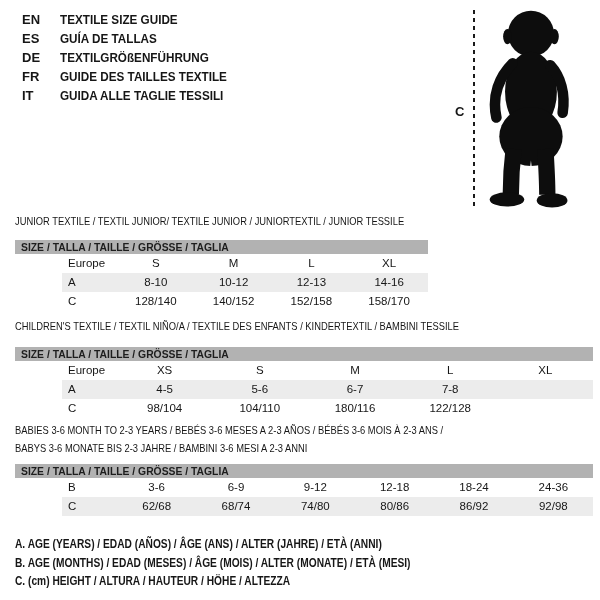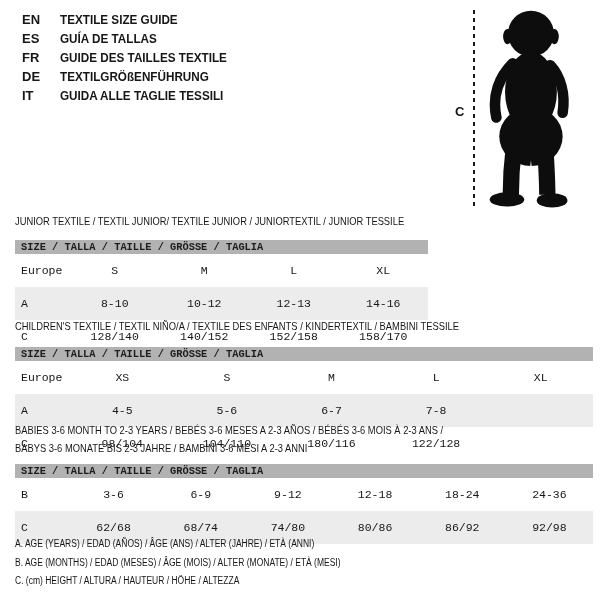--- a/index.html
+++ b/index.html
@@ -22,56 +22,56 @@
     background:repeating-linear-gradient(to bottom,#1a1a1a 0 4px,transparent 4px 8px);
   }
   .c-label{position:absolute;left:455px;top:104px;font-size:13px;font-weight:bold;}
   .baby{position:absolute;left:482px;top:8px;width:96px;height:200px;}
 
   
   .sec-title{position:absolute;font-size:11px;font-weight:normal;width:max-content;}
   .pre{white-space:pre-line;line-height:18px;}
 
   
-  .tbl{position:absolute;font-family:Liberation Mono, monospace;}
+  .tbl{position:absolute;}
   .band{height:14px;line-height:14px;background:#b2b2b2;padding-left:6px;
         font-size:11.5px;font-weight:600;color:#1d1d1d;}
-  .trow{display:grid;height:33px;line-height:15.5px;font-size:11.5px;align-items:center;}
+  .trow{display:grid;height:19px;line-height:15.5px;font-size:11.5px;align-items:center;margin-left:47px;}
   .cols4{grid-template-columns:55px repeat(4,1fr);}
   .cols5{grid-template-columns:55px repeat(5,1fr);}
   .cols6{grid-template-columns:55px repeat(6,1fr);}
   .shaded{background:#ececec;}
   .rl{padding-left:6px;text-align:left;}
   .tc{text-align:center;}
 
   
   .footnotes{position:absolute;left:15px;top:535px;}
-  .foot-line{font-size:10px;font-weight:normal;line-height:18.5px;height:18.5px;}
+  .foot-line{font-size:12px;font-weight:bold;line-height:18.5px;height:18.5px;}
 </style>
 </head>
 <body>
 
 <div class="canvas">
 
   <div class="lang-block">
     <div class="lang-row">
       <span class="lang-code">EN</span>
       <span class="cx90">TEXTILE SIZE GUIDE</span>
     </div>
     <div class="lang-row">
       <span class="lang-code">ES</span>
       <span class="cx90">GUÍA DE TALLAS</span>
     </div>
     <div class="lang-row">
+      <span class="lang-code">DE</span>
+      <span class="cx90">TEXTILGRÖßENFÜHRUNG</span>
+    </div>
+    <div class="lang-row">
       <span class="lang-code">FR</span>
       <span class="cx90">GUIDE DES TAILLES TEXTILE</span>
-    </div>
-    <div class="lang-row">
-      <span class="lang-code">DE</span>
-      <span class="cx90">TEXTILGRÖßENFÜHRUNG</span>
     </div>
     <div class="lang-row">
       <span class="lang-code">IT</span>
       <span class="cx90">GUIDA ALLE TAGLIE TESSILI</span>
     </div>
   </div>
 
   <div class="dash-line"></div>
   <div class="c-label">C</div>
   <svg class="baby" viewBox="0 0 100 210" preserveAspectRatio="none" aria-hidden="true">

